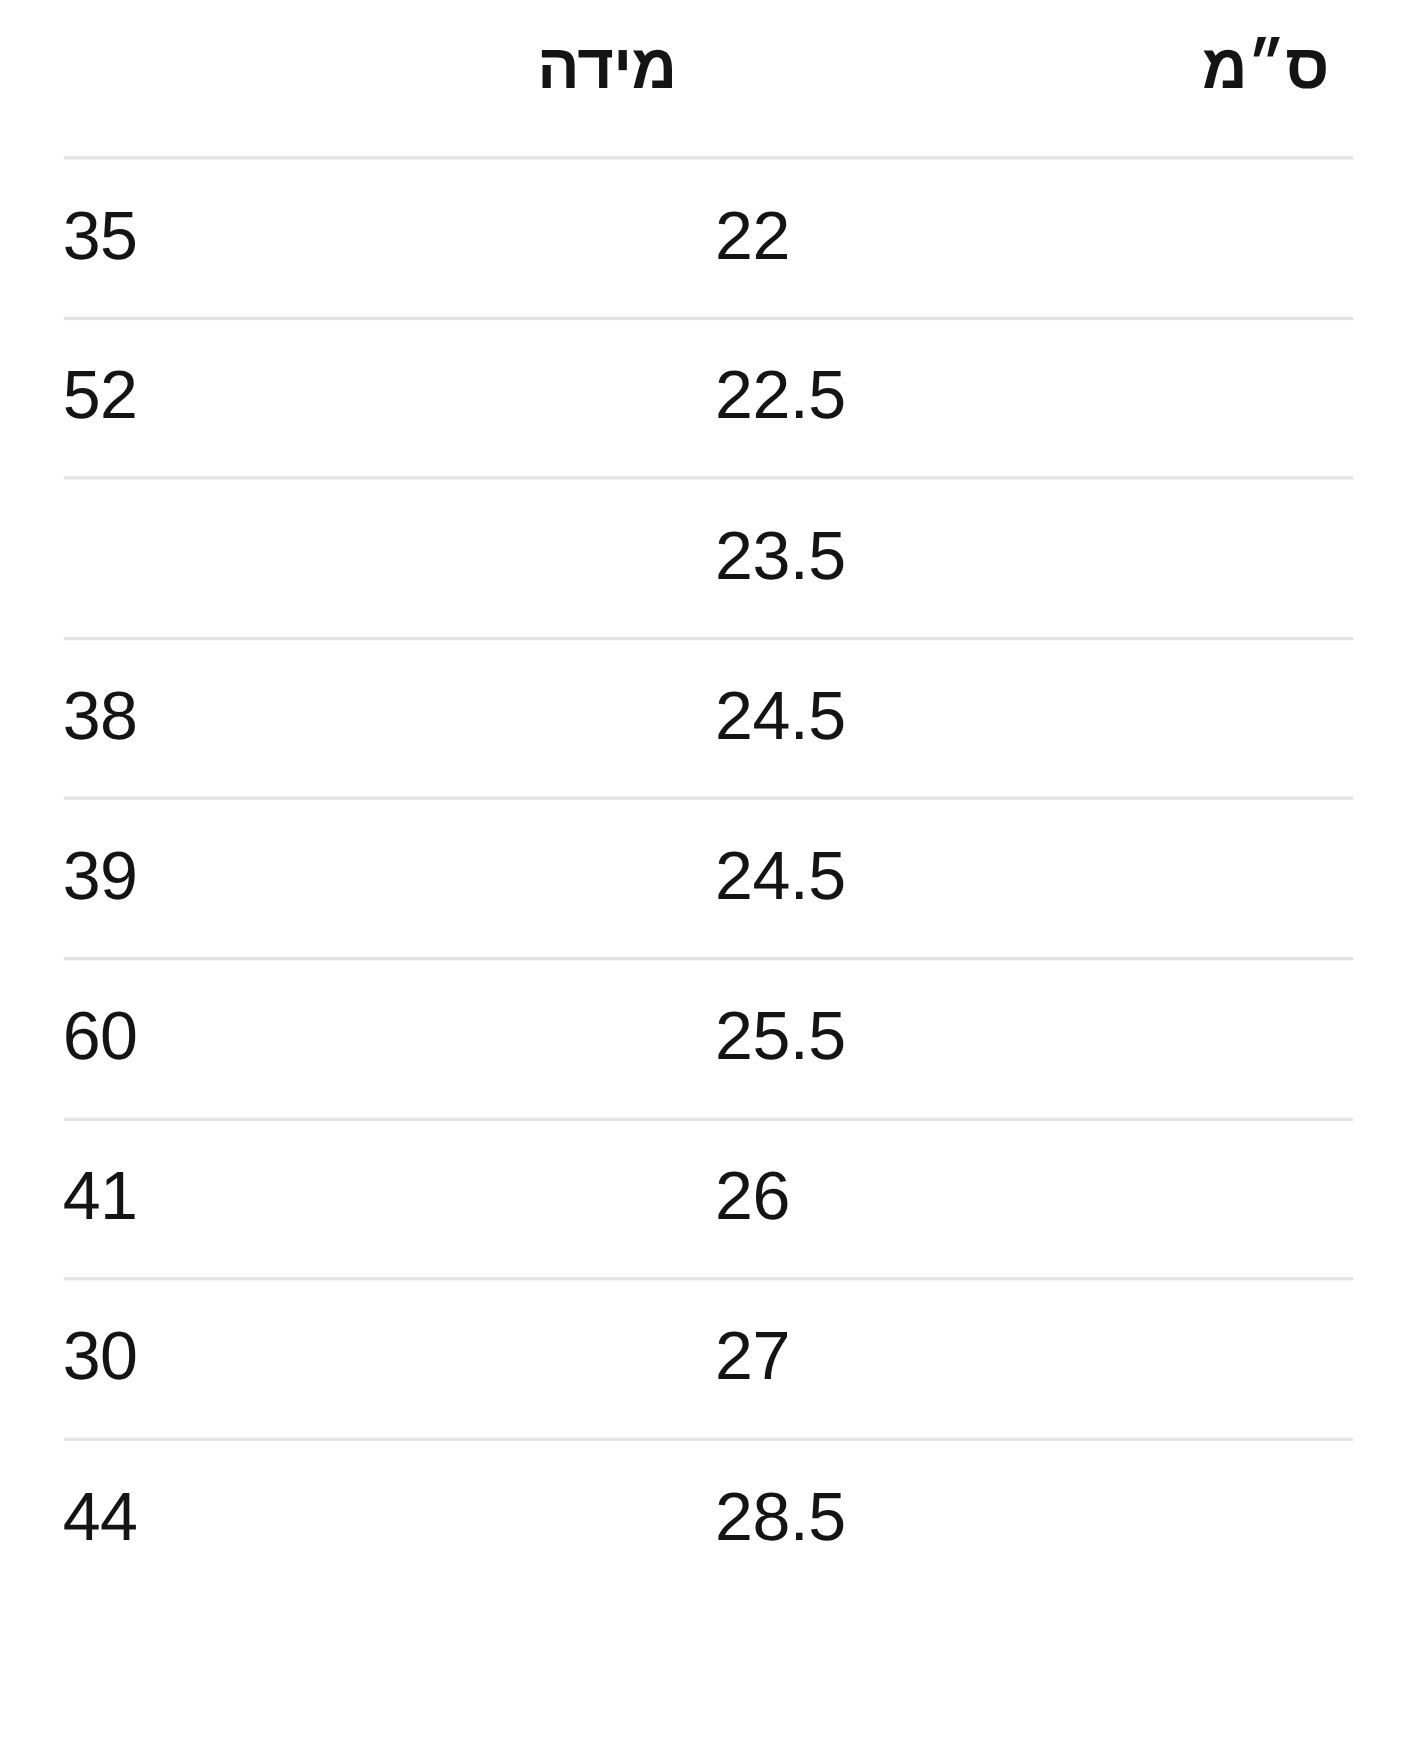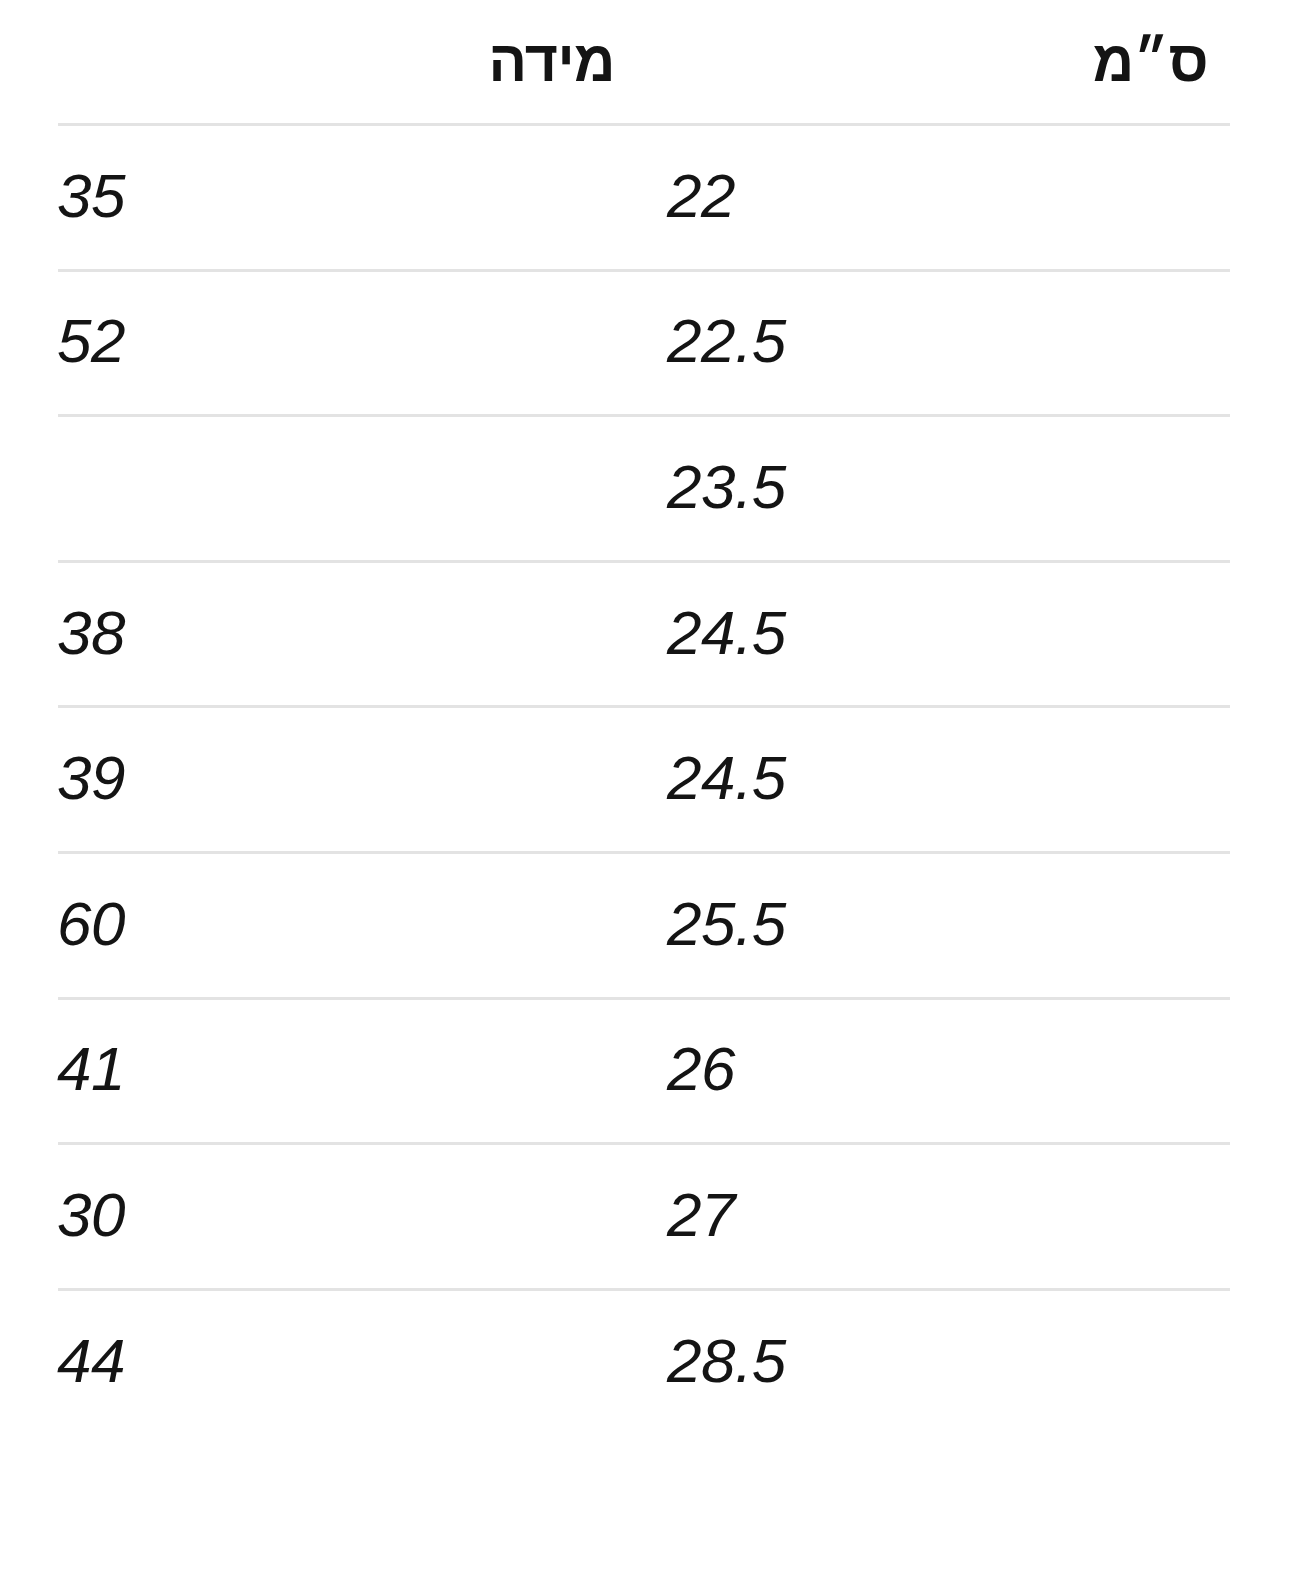--- a/index.html
+++ b/index.html
@@ -21,21 +21,21 @@
     position: relative;
     width: 1290px;
     height: 1580px;
     box-sizing: border-box;
     background: #ffffff;
   }
 
   
   .chart-head {
     position: relative;
-    height: 123px;
+    height: 142px;
     width: 1290px;
   }
   .chart-head .head-cell {
     position: absolute;
     top: 0;
     height: 123px;
     display: flex;
     align-items: center;
     font-size: 57px;
     font-weight: 700;
@@ -54,21 +54,20 @@
   .head-cell.col-cm {
     left: 1098px;
     width: 110px;
     justify-content: flex-start;
   }
 
   
   .chart-body {
     position: relative;
     width: 1290px;
-    font-style: italic;
   }
   .chart-row {
     position: relative;
     height: 145.6px;
     width: 1290px;
   }
   
   .chart-row::before {
     content: "";
     position: absolute;
@@ -91,21 +90,21 @@
     color: #141414;
     letter-spacing: -0.5px;
   }
   .chart-row .cell.c-size {
     left: 57px;
     width: 400px;
     justify-content: flex-start;
     direction: ltr;
   }
   .chart-row .cell.c-cm {
-    left: 667px;
+    left: 650px;
     width: 400px;
     justify-content: flex-start;
     direction: ltr;
   }
 </style>
 </head>
 <body>
 
 <div class="size-chart">
 

